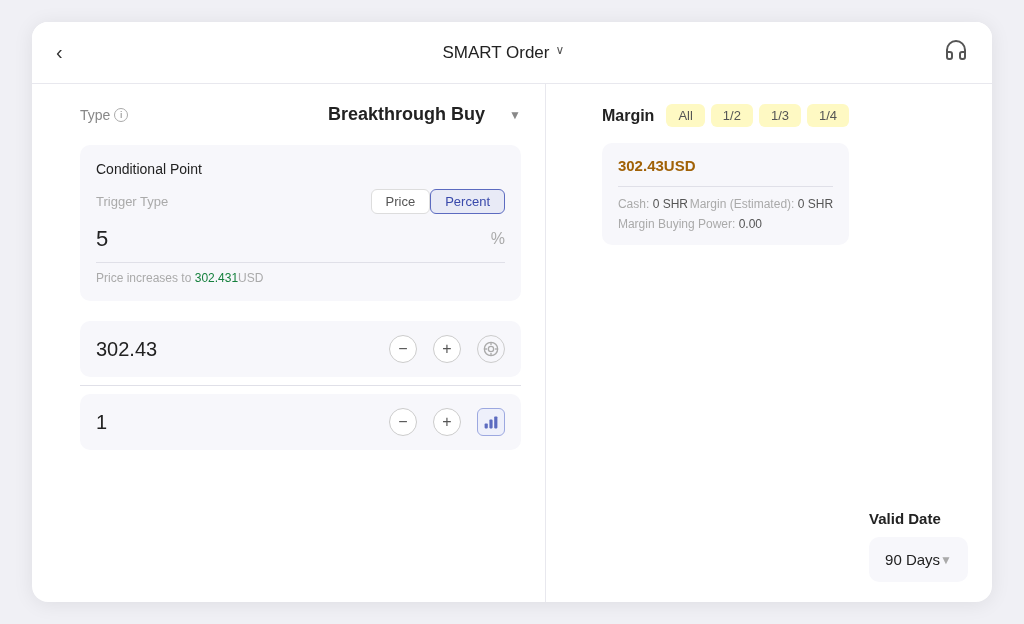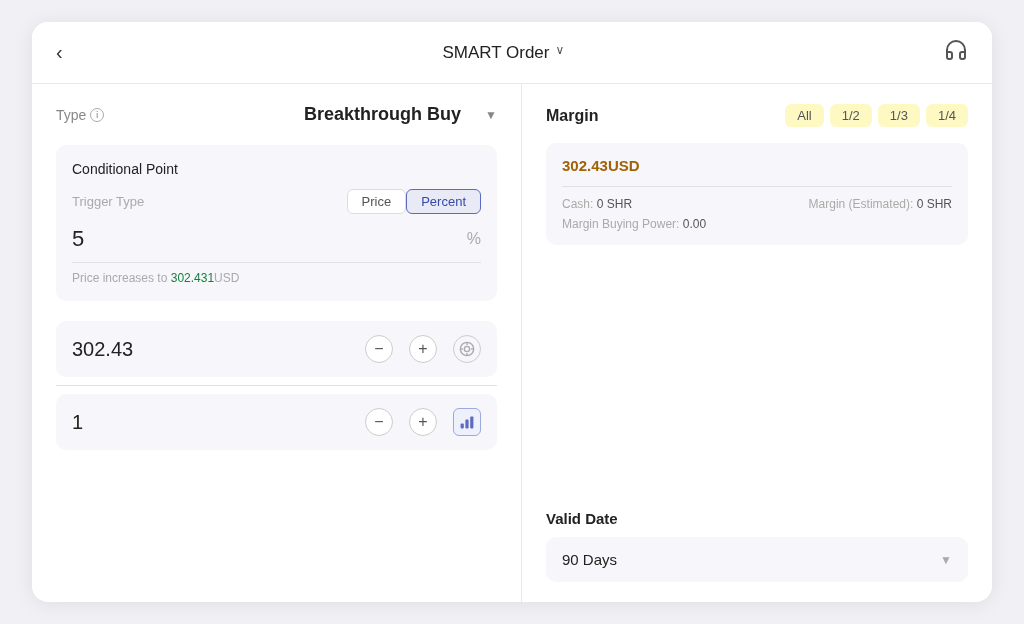--- a/index.html
+++ b/index.html
@@ -59,20 +59,21 @@
     }
     .headset-icon {
       font-size: 20px;
       color: #555;
     }
     
     .body {
       display: flex;
       flex: 1;
       overflow: hidden;
+      margin-left: 24px;
     }
     
     .left-panel {
       flex: 0 0 490px;
       padding: 20px 24px;
       border-right: 1px solid #e8e8ee;
       display: flex;
       flex-direction: column;
       gap: 20px;
     }
@@ -242,22 +243,23 @@
       justify-content: center;
       cursor: pointer;
       color: #5c6bc0;
       font-size: 14px;
     }
     
     .right-panel {
       flex: 1;
       padding: 20px 24px;
       display: flex;
-      flex-direction: column;
+      flex-direction: row;
       gap: 20px;
+      justify-content: flex-end;
     }
     
     .margin-header {
       display: flex;
       align-items: center;
       gap: 12px;
       margin-bottom: 16px;
     }
     .margin-title {
       font-size: 16px;

